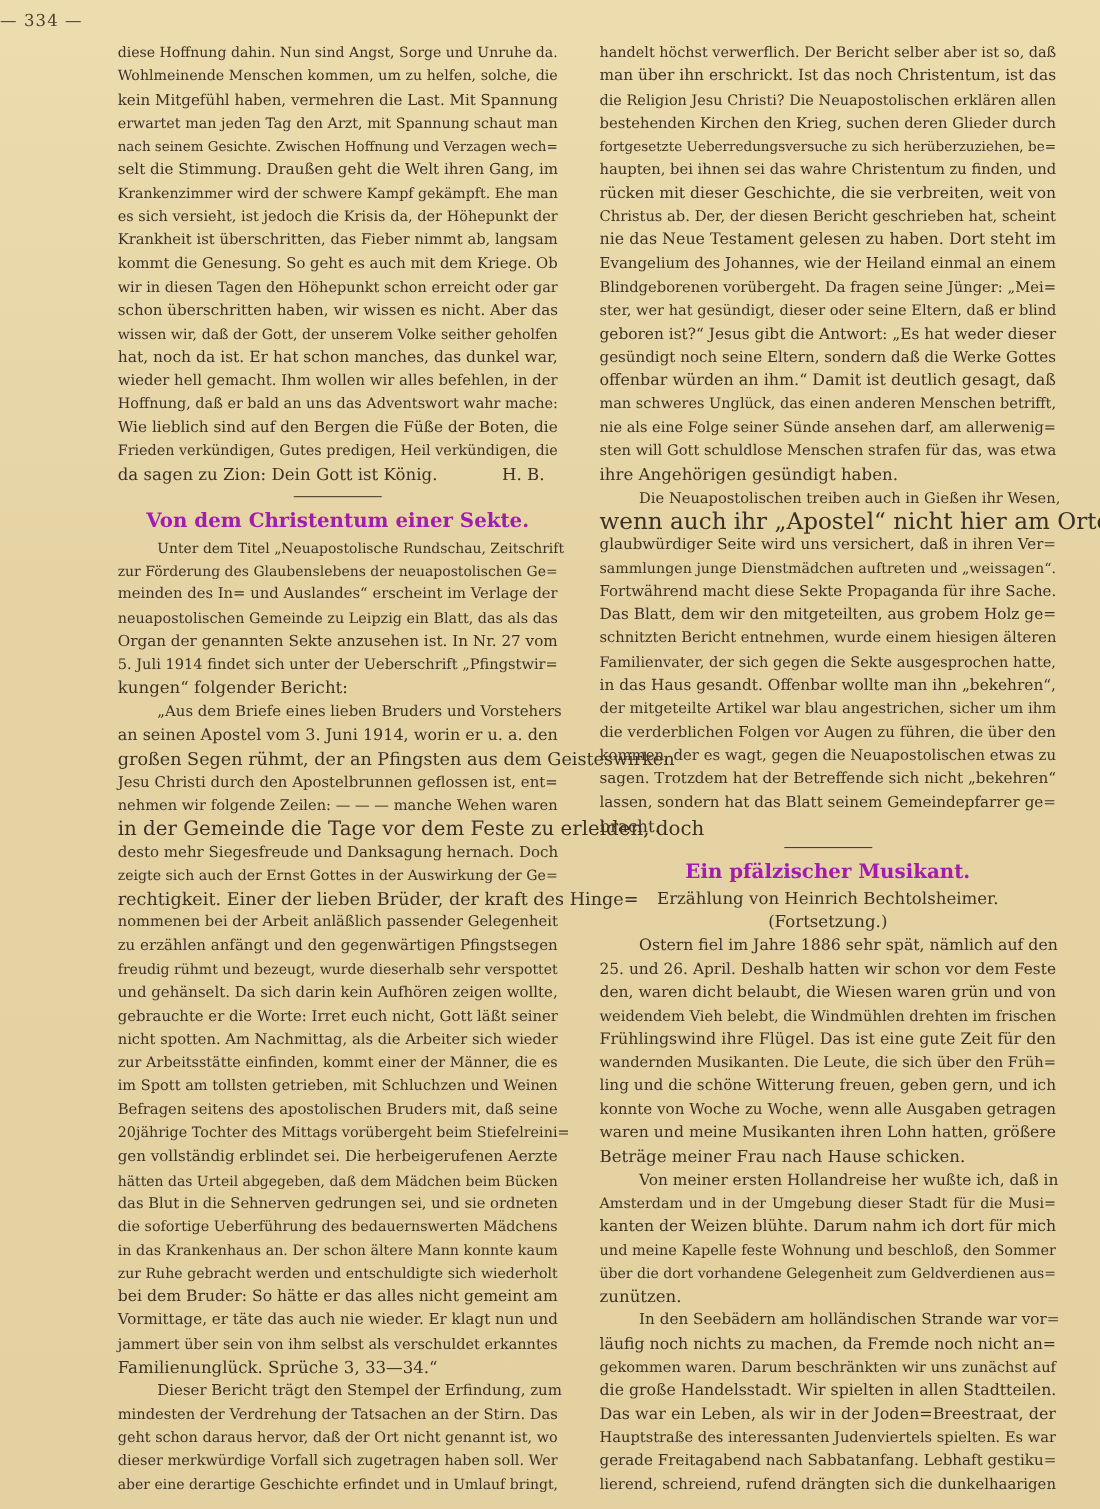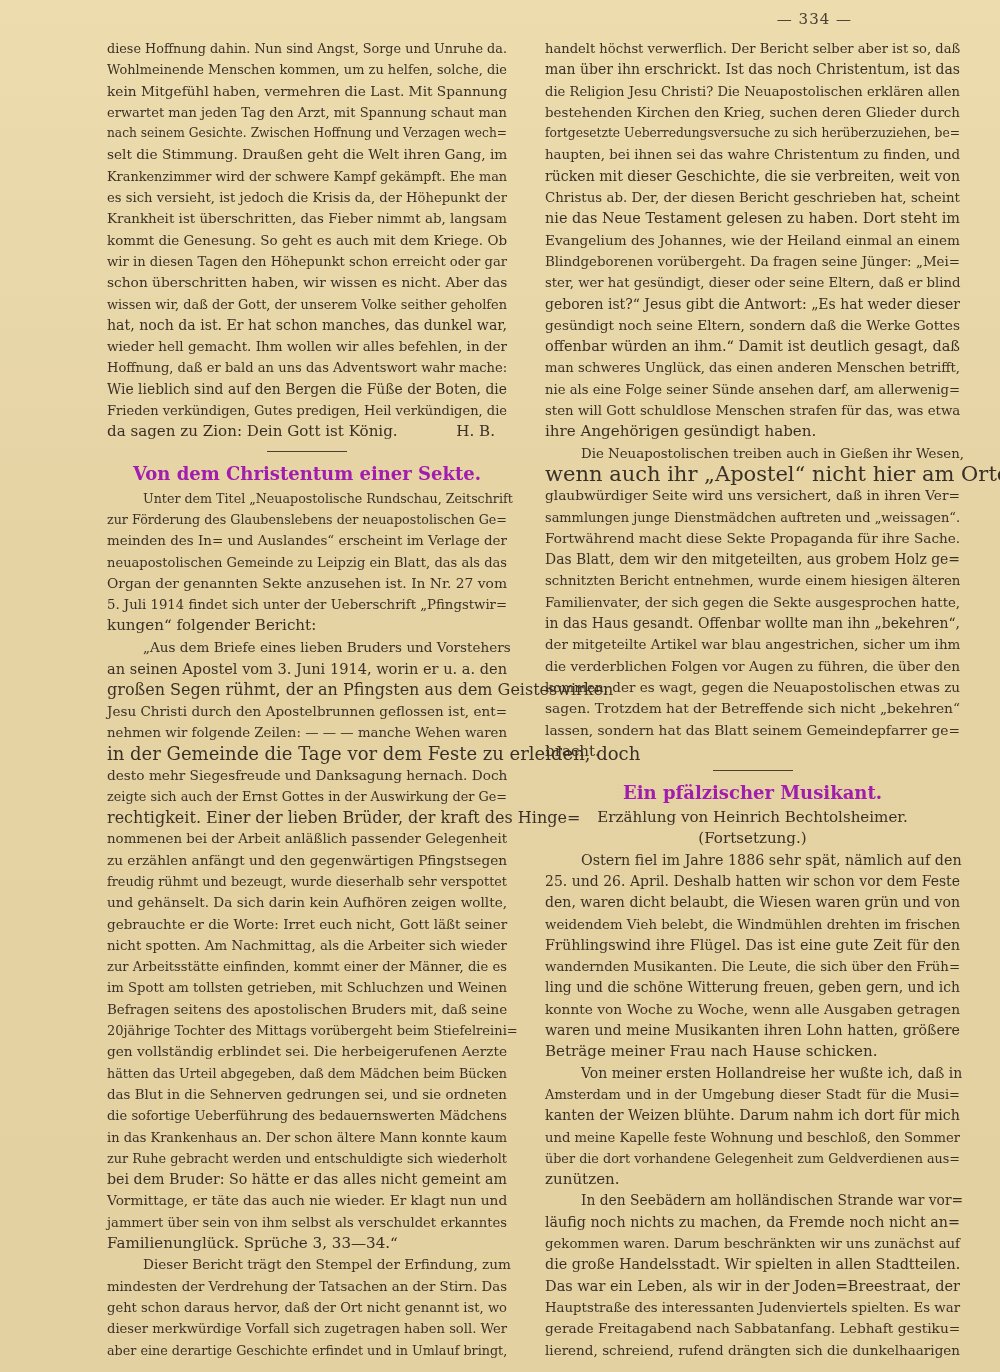--- a/index.html
+++ b/index.html
@@ -5,21 +5,21 @@
   html, body { margin: 0; padding: 0; }
   body {
     width: 1000px; height: 1372px; overflow: hidden;
     background: #e6d6a8;
     background-image: linear-gradient(180deg, #ecdcae 0%, #e5d3a4 40%, #e3d1a2 100%);
     font-family: "DejaVu Serif", serif;
     color: #3b3026;
   }
   .page { position: relative; width: 1000px; height: 1372px; }
   .page-number {
-    position: absolute; top: 10px; left: 0; width: 852px; text-align: right;
+    position: absolute; top: 10px; left: 0; width: 852px; text-align: left;
     font-size: 15px; color: #4a3f33; letter-spacing: 1px;
   }
   .col {
     position: absolute; top: 38px;
     font-size: 15.1px; line-height: 21.3px; text-align: justify;
     font-family: "DejaVu Serif", serif;
   }
   .col-left { left: 107px; width: 400px; }
   .col-right { left: 545px; width: 415px; }
   .line { display: block; white-space: nowrap; text-align: justify; text-align-last: justify; height: 21.3px; }

